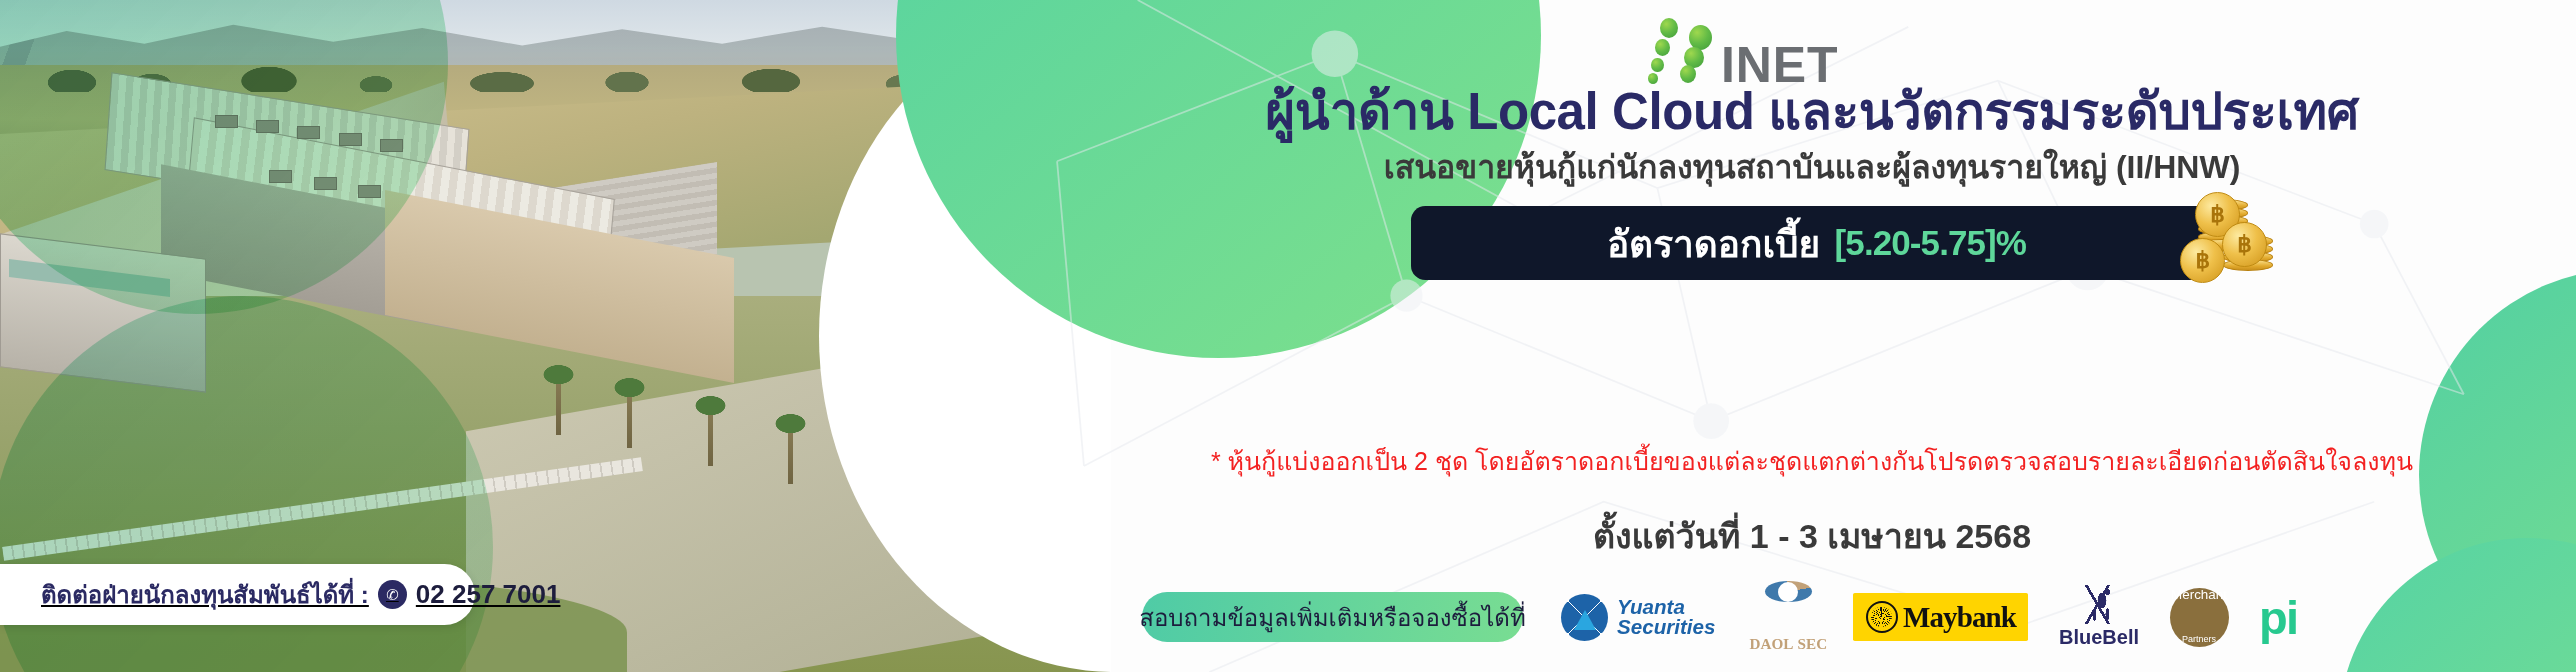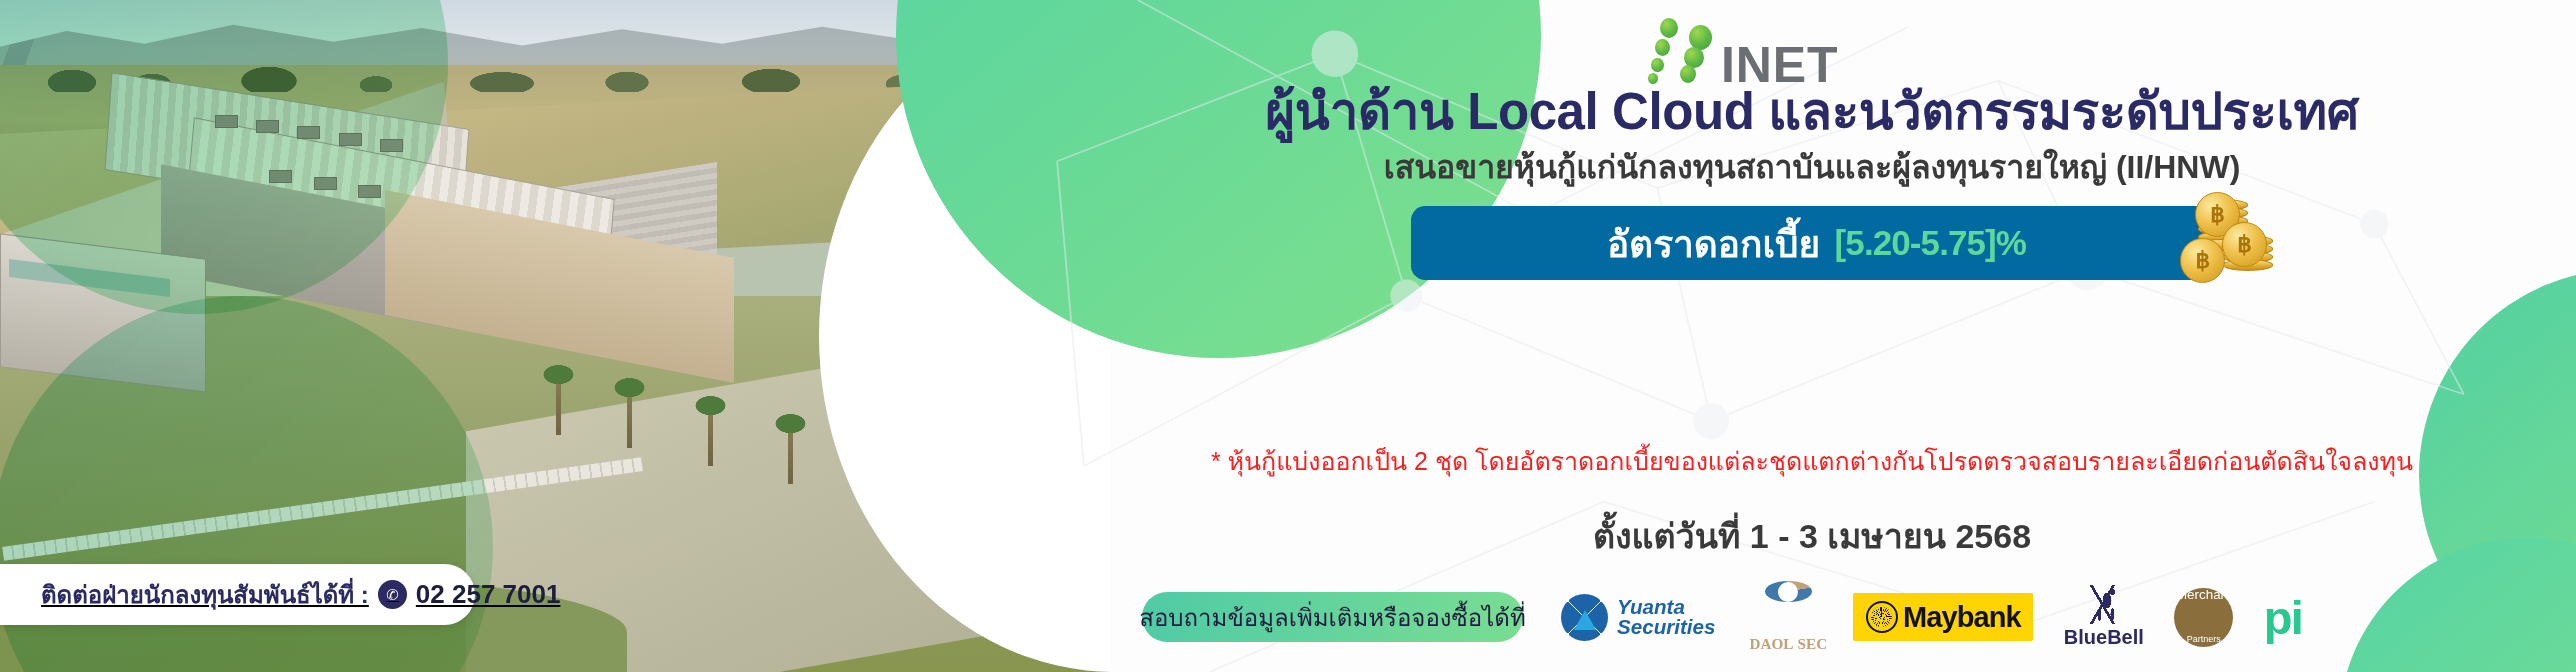--- a/index.html
+++ b/index.html
@@ -216,21 +216,21 @@
     position: absolute; left: 0px; top: 151px; width: 1528px;
     text-align: center;
     font-size: 32px; font-weight: bold; color: #3a3a3a;
     line-height: 1; white-space: nowrap;
   }
 
   
   #rate-box {
     position: absolute; left: 363px; top: 206px;
     width: 811px; height: 74px;
-    background: #0369a1;
+    background: #0f172a;
     border-radius: 14.3px;
     display: flex; align-items: center; justify-content: center;
   }
   #rate-label {
     font-size: 37px; font-weight: bold; color: #ffffff;
     margin-right: 14.3px; white-space: nowrap;
   }
   #rate-value {
     font-size: 35px; font-weight: bold; color: #5ed79a;
     white-space: nowrap; letter-spacing: -0.9px;
@@ -315,20 +315,21 @@
   .daol-mark::after {
     content:""; position:absolute; left:50%; top:50%; transform:translate(-50%,-50%);
     width: 20px; height: 20px; border-radius:50%; background:#ffffff;
   }
   .daol-text { margin-top: 3.6px; font-size: 15.2px; font-weight: bold; color:#2b4b6b; }
   .daol-text span { color:#c2a178; font-family:"Liberation Serif",serif; }
 
   .maybank-box {
     background:#ffd400; padding: 7.2px 12.5px; display:flex; align-items:center;
     border-radius: 1.8px;
+    font-family: Liberation Serif, serif;
   }
   .tiger {
     width: 32px; height: 32px; border-radius: 50%;
     border: 2.7px solid #111; background: #ffd400; position: relative; margin-right: 5.4px;
   }
   .tiger::before {
     content:""; position:absolute; left:3.6px; top:3.6px; right:3.6px; bottom:3.6px;
     border-radius:50%;
     background: repeating-conic-gradient(from 0deg, #111 0 4deg, #ffd400 4deg 14deg);
   }

